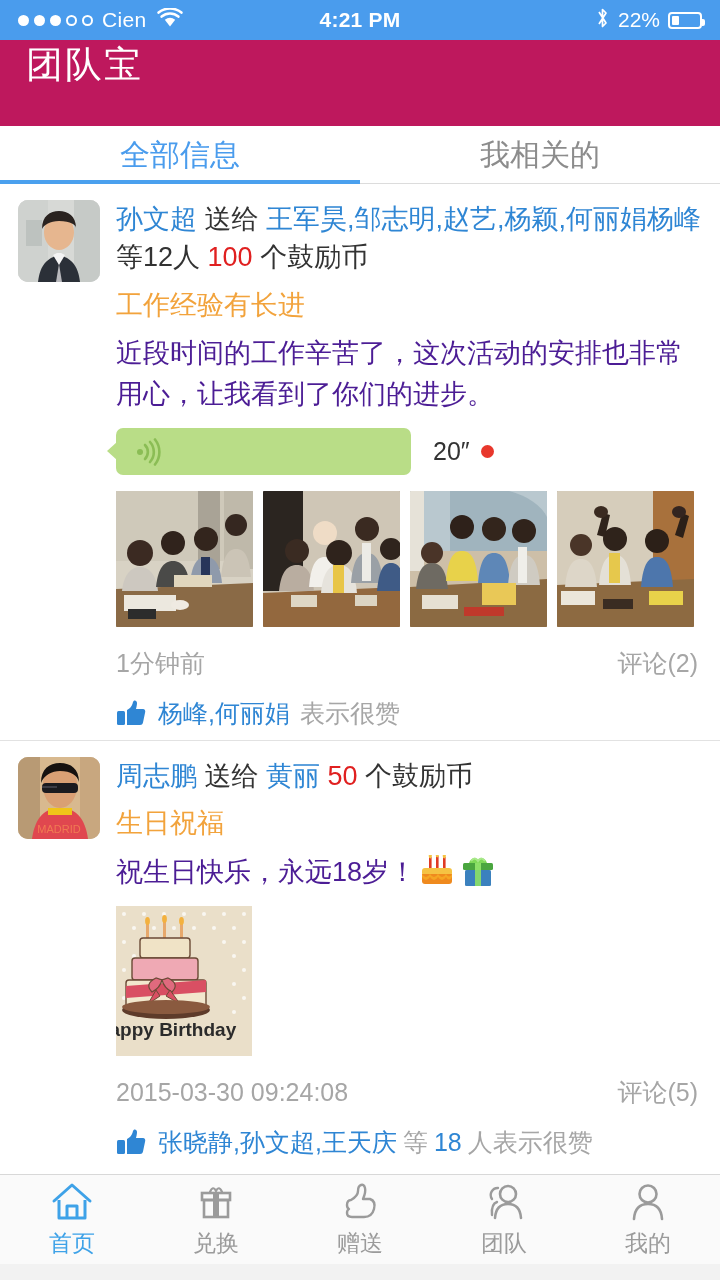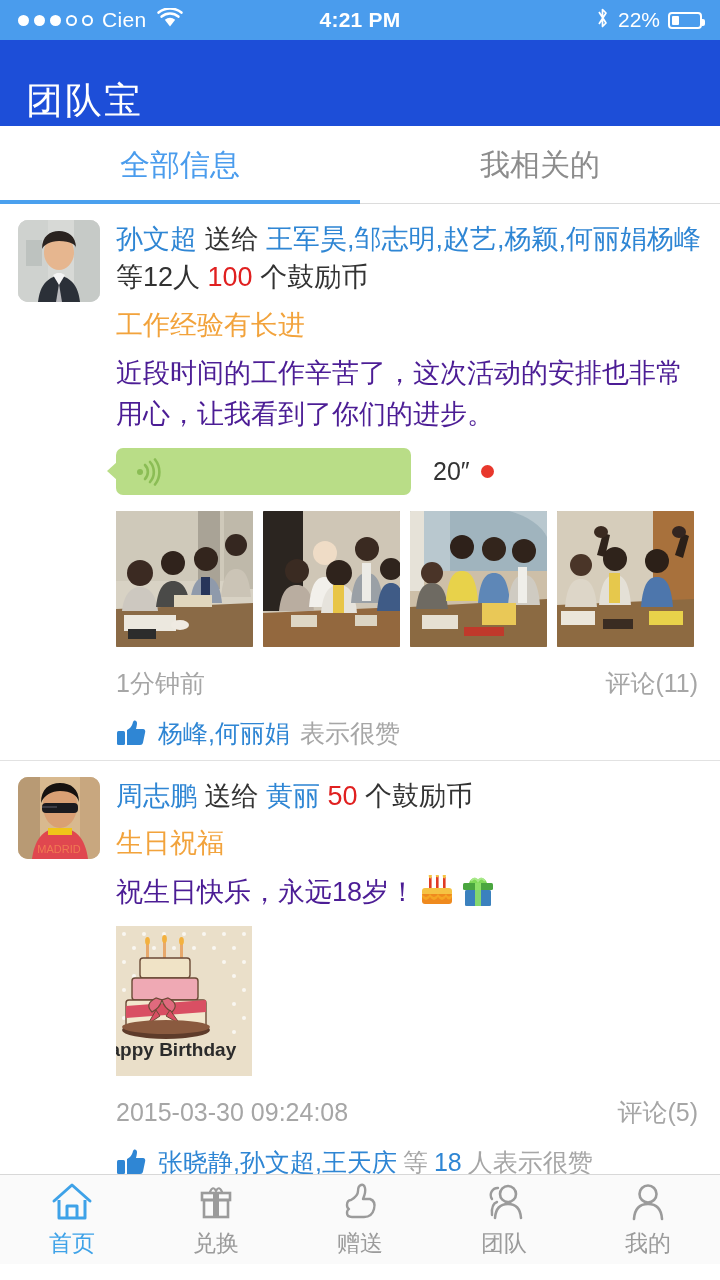--- a/index.html
+++ b/index.html
@@ -34,27 +34,27 @@
   .batt-pct { font-size: 21px; }
   .battery { width: 34px; height: 17px; border: 2px solid #fff; border-radius: 4px; position: relative; }
   .battery::after {
     content: ""; position: absolute; right: -5px; top: 5px;
     width: 3px; height: 7px; background: #fff; border-radius: 0 2px 2px 0;
   }
   .battery-fill { position: absolute; left: 2px; top: 2px; bottom: 2px; width: 22%; background: #fff; border-radius: 1px; }
 
   
   .appbar {
-    height: 86px; background: #1d4ed8; color: #fff;
-    display: flex; align-items: flex-end; padding: 0 26px;
+    height: 86px; background: #be185d; color: #fff;
+    display: flex; align-items: flex-start; padding: 0 26px;
   }
   .apptitle { font-size: 37px; letter-spacing: 2px; }
 
   
-  .tabs { height: 78px; background: #fff; display: flex; position: relative; }
+  .tabs { height: 58px; background: #fff; display: flex; position: relative; }
   .tab {
     flex: 1; display: flex; align-items: center; justify-content: center;
     font-size: 30px; color: #8c8c8c;
   }
   .tab.active { color: #4a9ced; }
   .tab-underline { position: absolute; bottom: 0; left: 0; height: 4px; width: 50%; background: #4aa0ee; }
   .tab-baseline { position: absolute; bottom: 0; left: 0; right: 0; height: 1px; background: #dcdcdc; }
 
   
   .feed { background: #fff; }
@@ -304,21 +304,21 @@
                 <ellipse cx="122" cy="21" rx="7" ry="6" fill="#332520"></ellipse>
                 <rect x="4" y="100" width="34" height="14" fill="#ebe6da"></rect>
                 <rect x="92" y="100" width="34" height="14" fill="#e8d24a"></rect>
                 <rect x="46" y="108" width="30" height="10" fill="#3a2c22"></rect>
               </svg>
             </div>
           </div>
 
           <div class="meta">
             <span>1分钟前</span>
-            <span class="comment-link">评论(11)</span>
+            <span class="comment-link">评论(2)</span>
           </div>
 
           <div class="likes">
             <span class="lk-icon">
               <svg width="30" height="28" viewBox="0 0 30 28">
                 <rect x="1" y="12" width="8" height="14" rx="1.5" fill="#2f86d4"></rect>
                 <path d="M11 26 L11 11 C11 11 16 9 17 3 C17.5 0.6 21 0.8 21 4 C21 6.5 20 10 20 10 L27 10 C28.7 10 29.6 11.5 29.2 13 L27 23.5 C26.7 25.2 25.6 26 24 26 Z" fill="#2f86d4"></path>
               </svg>
             </span>
             <span class="lk-names">杨峰,何丽娟</span>

